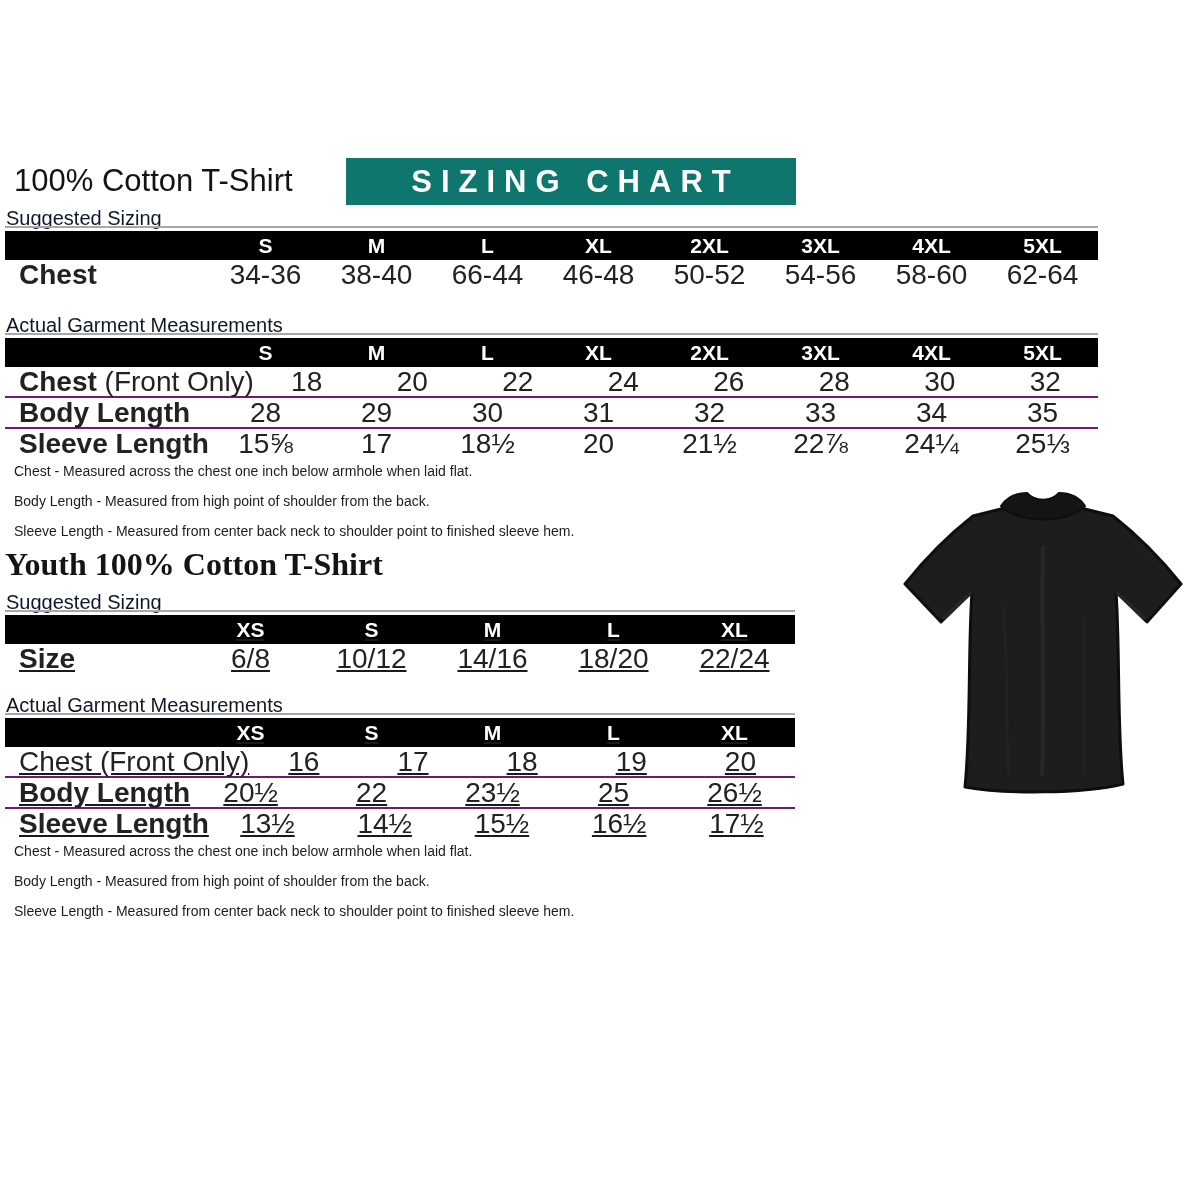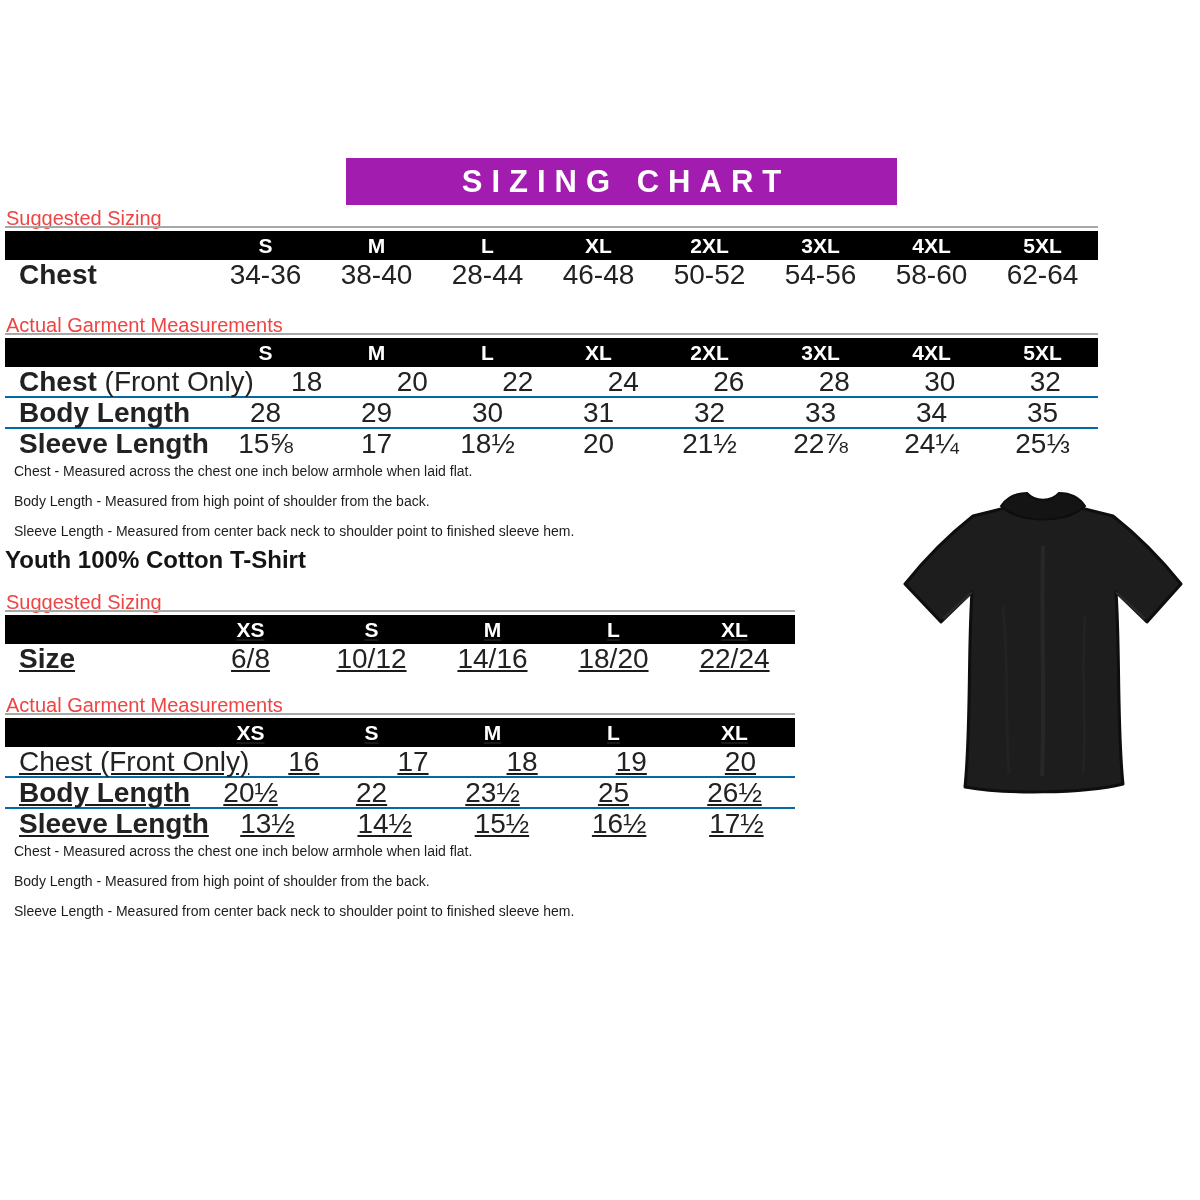--- a/index.html
+++ b/index.html
@@ -9,84 +9,85 @@
     color: #1a1a1a;
   }
   .canvas { position: relative; width: 1200px; height: 1200px; overflow: hidden; background: #fff; }
 
   .page-title {
     position: absolute; left: 14px; top: 163px;
     font-size: 31px; font-weight: 400; color: #141414;
     white-space: nowrap;
   }
   .banner {
-    position: absolute; left: 346px; top: 158px; width: 551px; height: 47px;
-    background: #a21caf; color: #ffffff;
+    position: absolute; left: 346px; top: 158px; width: 450px; height: 47px;
+    background: #0f766e; color: #ffffff;
     display: flex; align-items: center; justify-content: center;
     font-size: 31px; font-weight: 700; letter-spacing: 9px; text-indent: 9px;
   }
   .youth-title {
     position: absolute; left: 5px; top: 546px;
-    font-size: 24px; font-weight: 700; color: #141414; white-space: nowrap;
+    font-size: 32px; font-weight: 700; color: #141414; white-space: nowrap; font-family: Liberation Serif, serif;
   }
   .section-label {
     position: absolute; left: 6px;
-    font-size: 20px; font-weight: 400; color: #ef4444; white-space: nowrap;
+    font-size: 20px; font-weight: 400; color: #0f172a; white-space: nowrap;
   }
 
   .sz-table { position: absolute; left: 5px; }
   .adult { width: 1093px; }
   .youth { width: 790px; text-decoration: underline; }
   .t-topline { height: 2px; background: #a8a8a8; margin-bottom: 3px; }
   .t-head {
     display: flex; background: #000000; color: #ffffff;
     font-weight: 700; font-size: 21px; height: 29px; line-height: 29px;
   }
   .t-row {
     display: flex; font-size: 28px; height: 29px; line-height: 29px; color: #222;
   }
-  .t-row + .t-row { border-top: 2px solid #0369a1; justify-content: flex-end; }
+  .t-row + .t-row { border-top: 2px solid #701a75; }
   .t-label { padding-left: 14px; white-space: nowrap; }
   .adult .t-label { flex: 0 0 191px; }
   .youth .t-label { flex: 0 0 171px; }
   .t-col { flex: 1 1 0; text-align: center; white-space: nowrap; }
 
   .note {
     position: absolute; left: 14px;
     font-size: 14px; color: #1c1c1c; white-space: nowrap;
   }
 
   .tshirt-wrap { position: absolute; left: 893px; top: 486px; width: 300px; height: 324px; }
 </style>
 </head>
 <body>
 
 <div class="canvas">
 
+  <div class="page-title">100% Cotton T-Shirt</div>
   <div class="banner">SIZING CHART</div>
 
   <div class="section-label" style="top:207px">Suggested Sizing</div>
   <div class="sz-table adult" style="top:226px">
     <div class="t-topline"></div>
   <div class="t-head">
         <div class="t-label"></div>
         <div class="t-col">S</div>
         <div class="t-col">M</div>
         <div class="t-col">L</div>
         <div class="t-col">XL</div>
         <div class="t-col">2XL</div>
         <div class="t-col">3XL</div>
         <div class="t-col">4XL</div>
         <div class="t-col">5XL</div>
       </div>
       <div class="t-row">
         <div class="t-label"><span style="font-weight: 700;">Chest</span></div>
         <div class="t-col">34-36</div>
         <div class="t-col">38-40</div>
-        <div class="t-col">28-44</div>
+        <div class="t-col">66-44</div>
         <div class="t-col">46-48</div>
         <div class="t-col">50-52</div>
         <div class="t-col">54-56</div>
         <div class="t-col">58-60</div>
         <div class="t-col">62-64</div>
       </div>
     </div>
 
   <div class="section-label" style="top:314px">Actual Garment Measurements</div>
   <div class="sz-table adult" style="top:333px">

